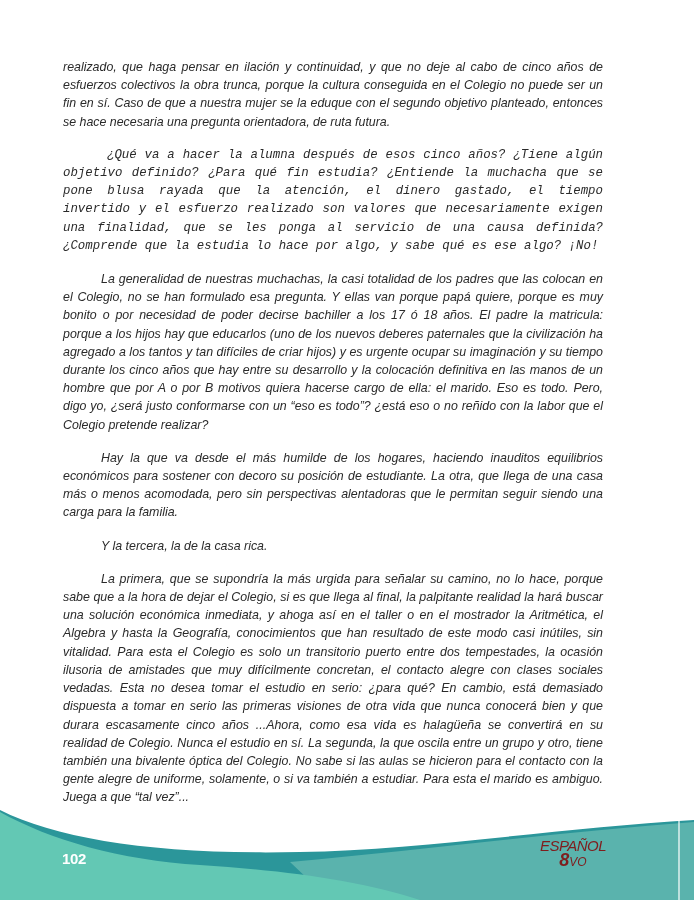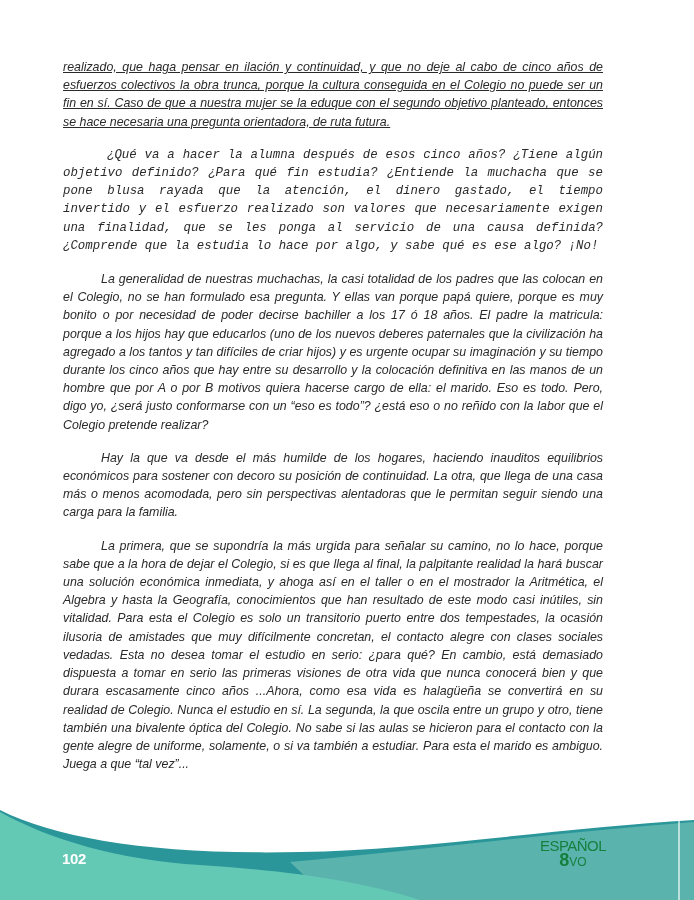--- a/index.html
+++ b/index.html
@@ -24,21 +24,20 @@
       line-height: 18.2px;
       color: #2a2a2a;
       text-align: justify;
     }
     .page-text p {
       margin: 0 0 15px 0;
       text-indent: 38px;
     }
     .page-text p.no-indent {
       text-indent: 0;
-      text-decoration: underline;
     }
     .page-text p.indent-wide {
       text-indent: 44px;
       font-family: Liberation Mono, monospace;
     }
     .footer {
       position: absolute;
       left: 0;
       top: 800px;
       width: 694px;
@@ -58,22 +57,23 @@
       font-size: 15px;
       color: #ffffff;
       letter-spacing: -0.3px;
     }
     .brand {
       position: absolute;
       left: 538px;
       top: 838px;
       width: 70px;
       text-align: center;
-      color: #15803d;
+      color: #7f1d1d;
       font-family: "Liberation Sans", sans-serif;
+      font-style: italic;
       line-height: 15px;
     }
     .brand .subject {
       display: block;
       font-size: 15px;
       letter-spacing: -0.5px;
     }
     .brand .grade {
       display: block;
       font-size: 12px;
@@ -83,21 +83,22 @@
       font-weight: bold;
     }
   </style>
 </head>
 <body>
 
 <div class="page-text">
   <p class="no-indent">realizado, que haga pensar en ilación y continuidad, y que no deje al cabo de cinco años de esfuerzos colectivos la obra trunca, porque la cultura conseguida en el Colegio no puede ser un fin en sí. Caso de que a nuestra mujer se la eduque con el segundo objetivo planteado, entonces se hace necesaria una pregunta orientadora, de ruta futura.</p>
   <p class="indent-wide">¿Qué va a hacer la alumna después de esos cinco años? ¿Tiene algún objetivo definido? ¿Para qué fin estudia? ¿Entiende la muchacha que se pone blusa rayada que la atención, el dinero gastado, el tiempo invertido y el esfuerzo realizado son valores que necesariamente exigen una finalidad, que se les ponga al servicio de una causa definida? ¿Comprende que la estudia lo hace por algo, y sabe qué es ese algo? ¡No!</p>
   <p>La generalidad de nuestras muchachas, la casi totalidad de los padres que las colocan en el Colegio, no se han formulado esa pregunta. Y ellas van porque papá quiere, porque es muy bonito o por necesidad de poder decirse bachiller a los 17 ó 18 años. El padre la matricula: porque a los hijos hay que educarlos (uno de los nuevos deberes paternales que la civilización ha agregado a los tantos y tan difíciles de criar hijos) y es urgente ocupar su imaginación y su tiempo durante los cinco años que hay entre su desarrollo y la colocación definitiva en las manos de un hombre que por A o por B motivos quiera hacerse cargo de ella: el marido. Eso es todo. Pero, digo yo, ¿será justo conformarse con un “eso es todo”? ¿está eso o no reñido con la labor que el Colegio pretende realizar?</p>
-  <p>Hay la que va desde el más humilde de los hogares, haciendo inauditos equilibrios económicos para sostener con decoro su posición de continuidad. La otra, que llega de una casa más o menos acomodada, pero sin perspectivas alentadoras que le permitan seguir siendo una carga para la familia.</p>
+  <p>Hay la que va desde el más humilde de los hogares, haciendo inauditos equilibrios económicos para sostener con decoro su posición de estudiante. La otra, que llega de una casa más o menos acomodada, pero sin perspectivas alentadoras que le permitan seguir siendo una carga para la familia.</p>
+  <p>Y la tercera, la de la casa rica.</p>
   <p>La primera, que se supondría la más urgida para señalar su camino, no lo hace, porque sabe que a la hora de dejar el Colegio, si es que llega al final, la palpitante realidad la hará buscar una solución económica inmediata, y ahoga así en el taller o en el mostrador la Aritmética, el Algebra y hasta la Geografía, conocimientos que han resultado de este modo casi inútiles, sin vitalidad. Para esta el Colegio es solo un transitorio puerto entre dos tempestades, la ocasión ilusoria de amistades que muy difícilmente concretan, el contacto alegre con clases sociales vedadas. Esta no desea tomar el estudio en serio: ¿para qué? En cambio, está demasiado dispuesta a tomar en serio las primeras visiones de otra vida que nunca conocerá bien y que durara escasamente cinco años ...Ahora, como esa vida es halagüeña se convertirá en su realidad de Colegio. Nunca el estudio en sí. La segunda, la que oscila entre un grupo y otro, tiene también una bivalente óptica del Colegio. No sabe si las aulas se hicieron para el contacto con la gente alegre de uniforme, solamente, o si va también a estudiar. Para esta el marido es ambiguo. Juega a que “tal vez”...</p>
 </div>
 
 <div class="footer">
   <svg width="694" height="100" viewBox="0 0 694 100">
 
     <path d="M0,10 C60,40 160,55 300,52 C420,50 560,28 694,20 L694,100 L0,100 Z" fill="#2b969a"></path>
 
     <path d="M290,62 C420,50 560,32 694,22 L694,100 L330,100 Z" fill="#5ab3ad"></path>
 

